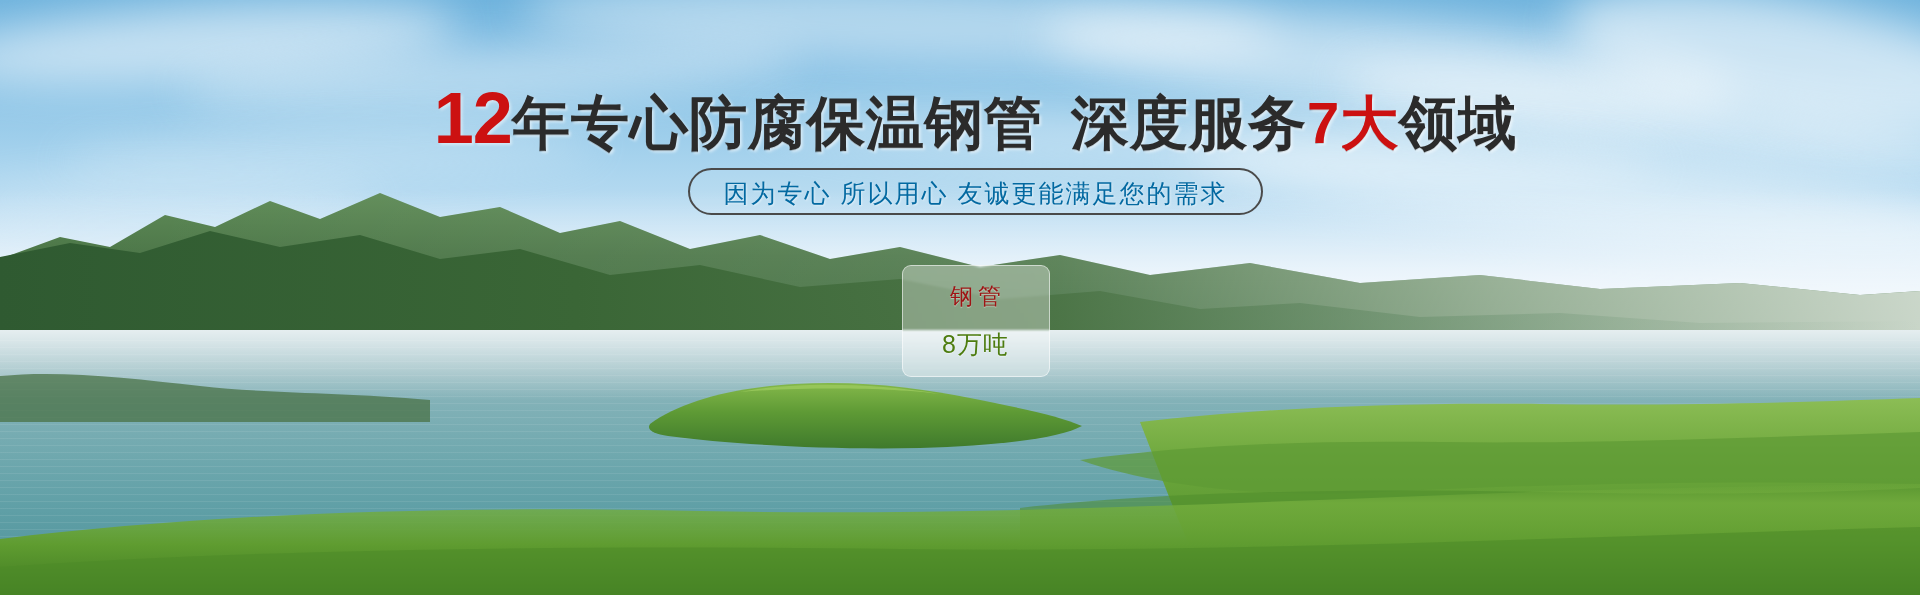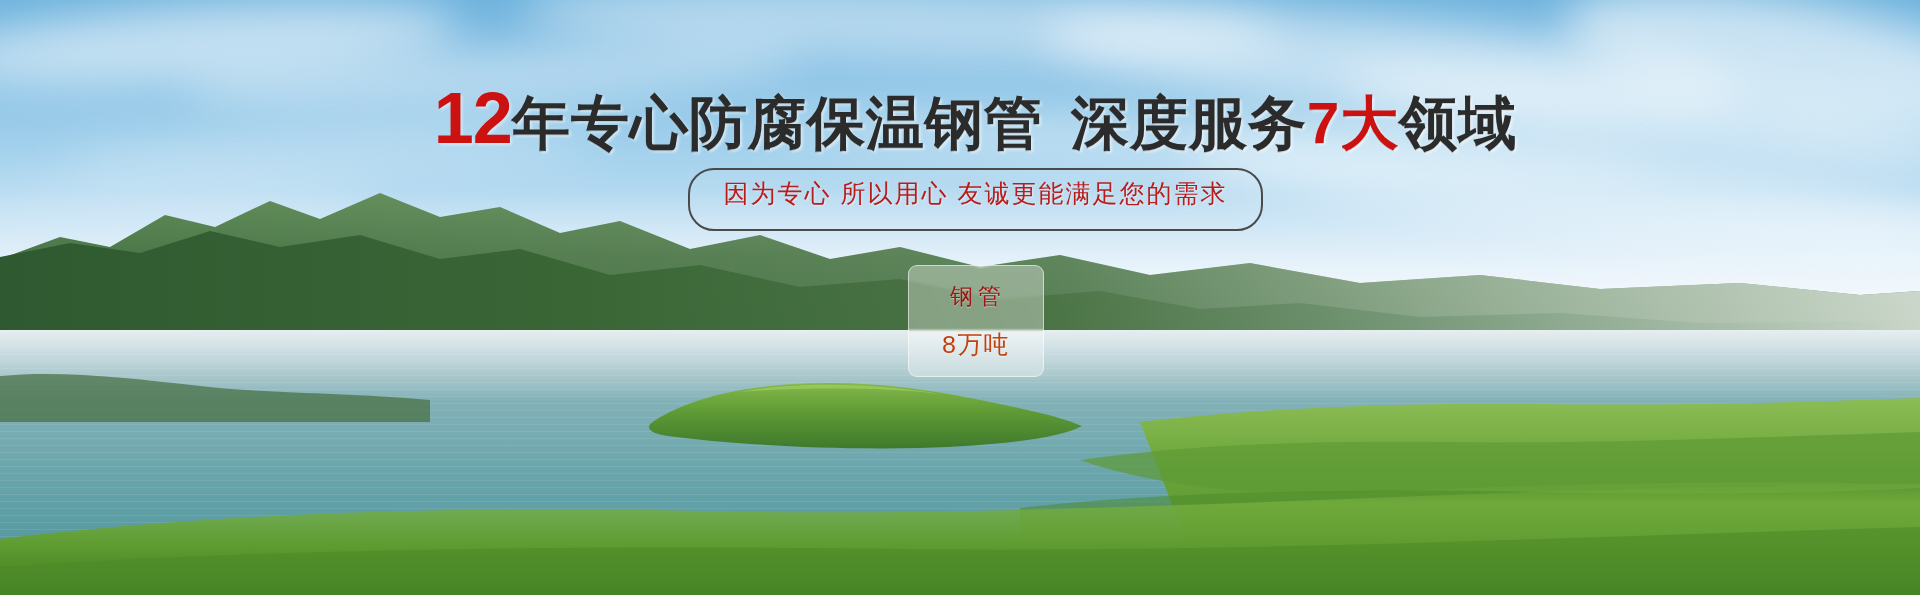--- a/index.html
+++ b/index.html
@@ -111,57 +111,57 @@
   .headline .accent{ color:#cc1111; }
   .headline .gap{ display:inline-block; width:28px; }
 
   .subtitle-wrap{
     position:absolute; left:0; right:0; top:168px;
     display:flex; justify-content:center;
   }
   .subtitle{
     border:2px solid #4a4a4a;
     border-radius:26px;
-    padding:7px 34px 19px;
+    padding:7px 34px 3px;
     font-size:25px;
-    color:#b91c1c;
+    color:#0369a1;
     letter-spacing:2px;
     white-space:nowrap;
     background:rgba(255,255,255,.06);
     text-shadow:1px 1px 2px rgba(255,255,255,.5);
   }
 
   .cards{
     position:absolute; top:265px; left:0; right:0;
     display:flex; justify-content:center; align-items:flex-start;
     gap:14px;
   }
   .card{
-    width:136px; height:112px;
+    width:148px; height:112px;
     border-radius:9px;
     background:rgba(255,255,255,.34);
     border:1px solid rgba(255,255,255,.55);
     display:flex; flex-direction:column;
     align-items:center; justify-content:center;
     gap:16px;
     backdrop-filter:blur(1px);
   }
   .card-label{
     font-size:23px;
     color:#9e1414;
     letter-spacing:5px;
     text-indent:5px;
     font-family:"Liberation Serif","DejaVu Serif",serif;
     text-shadow:0 1px 1px rgba(255,255,255,.45);
   }
   .card-value{
     font-size:25px;
-    color:#c2410c;
+    color:#4d7c0f;
     letter-spacing:1px;
-    font-family:Liberation Mono, monospace;
+    font-family:Liberation Sans, sans-serif;
     text-shadow:0 1px 1px rgba(255,255,255,.45);
   }
   .card-value sup{ font-size:.62em; vertical-align:super; }
 </style>
 </head>
 <body>
 
 <div class="banner">
 
   <div class="sky"></div>

